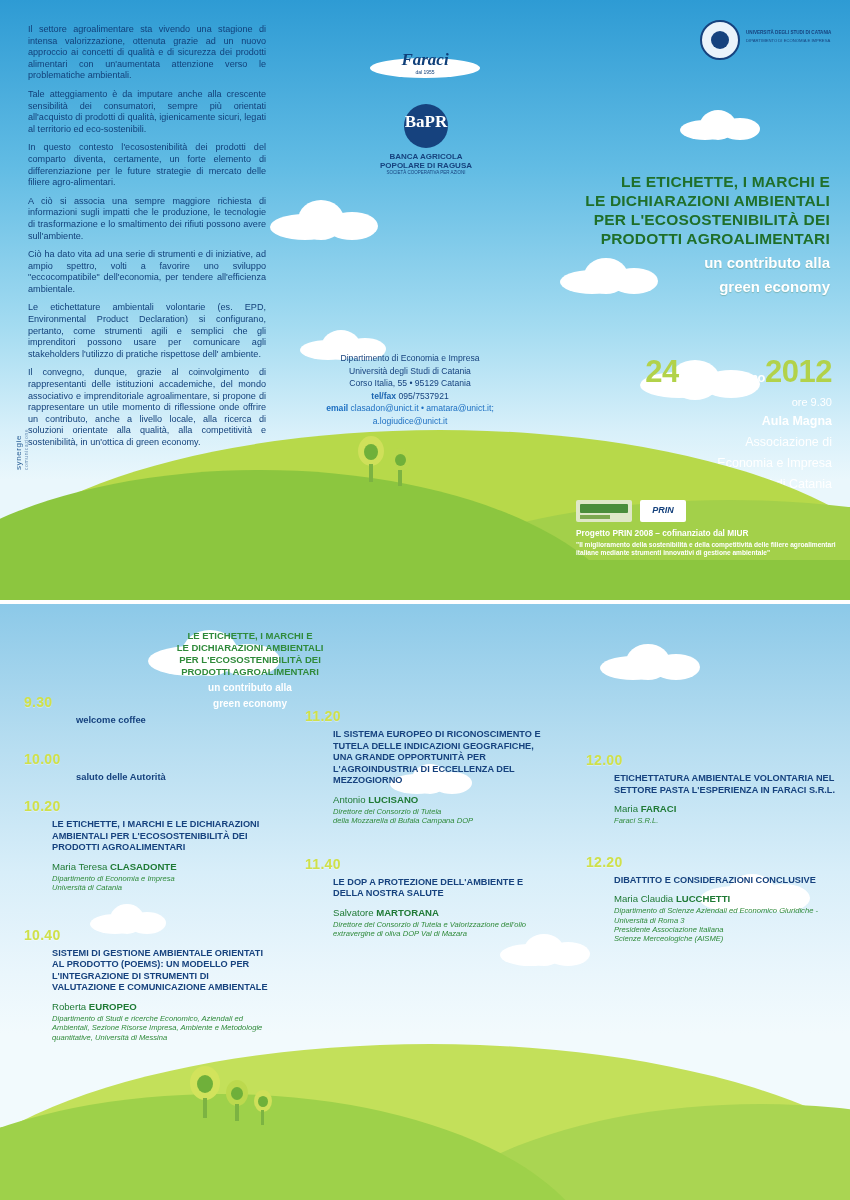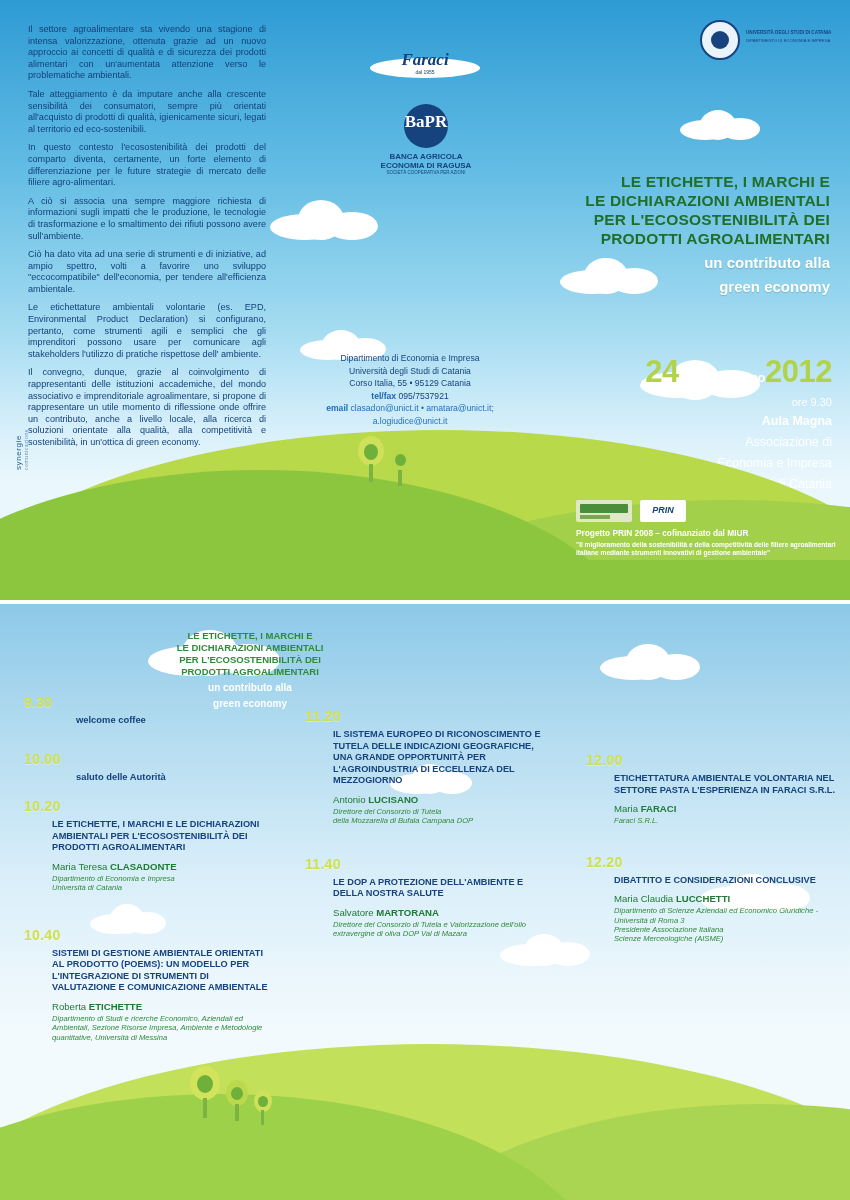--- a/index.html
+++ b/index.html
@@ -161,21 +161,21 @@
 
     <div class="faraci">
       <div class="swoosh"></div>
       <div class="txt">Faraci</div>
       <div class="sub">dal 1955</div>
     </div>
 
     <div class="bapr">
       <div class="circle"></div>
       <div class="ba">BaPR</div>
-      <div class="nm">BANCA AGRICOLA ECONOMIA DI RAGUSA</div>
+      <div class="nm">BANCA AGRICOLA POPOLARE DI RAGUSA</div>
       <div class="nm2">SOCIETÀ COOPERATIVA PER AZIONI</div>
     </div>
 
     <div class="unict">
       <div class="seal">
           <div class="inner"></div>
         </div>
       <div class="t1">UNIVERSITÀ DEGLI STUDI DI CATANIA</div>
       <div class="t2">DIPARTIMENTO DI ECONOMIA E IMPRESA</div>
     </div>
@@ -307,21 +307,21 @@
           <span>CLASADONTE</span>
         </div>
         <div class="aff indent2" style="white-space:pre-line">Dipartimento di Economia e Impresa
 Università di Catania</div>
       </div>
       <div class="slot" style="margin-top:34px">
         <div class="time">10.40</div>
         <div class="tit indent2">SISTEMI DI GESTIONE AMBIENTALE ORIENTATI AL PRODOTTO (POEMS): UN MODELLO PER L'INTEGRAZIONE DI STRUMENTI DI VALUTAZIONE E COMUNICAZIONE AMBIENTALE</div>
         <div class="spk indent2">
           <span class="first">Roberta</span>
-          <span>ETICHETTE</span>
+          <span>EUROPEO</span>
         </div>
         <div class="aff indent2" style="white-space:pre-line">Dipartimento di Studi e ricerche Economico, Aziendali ed Ambientali, Sezione Risorse Impresa, Ambiente e Metodologie quantitative, Università di Messina</div>
       </div>
     </div>
 
     <div class="col col2">
       <div class="slot" style="margin-top:26px">
         <div class="time">11.20</div>
         <div class="tit indent2">IL SISTEMA EUROPEO DI RICONOSCIMENTO E TUTELA DELLE INDICAZIONI GEOGRAFICHE, UNA GRANDE OPPORTUNITÀ PER L'AGROINDUSTRIA DI ECCELLENZA DEL MEZZOGIORNO</div>
         <div class="spk indent2">

